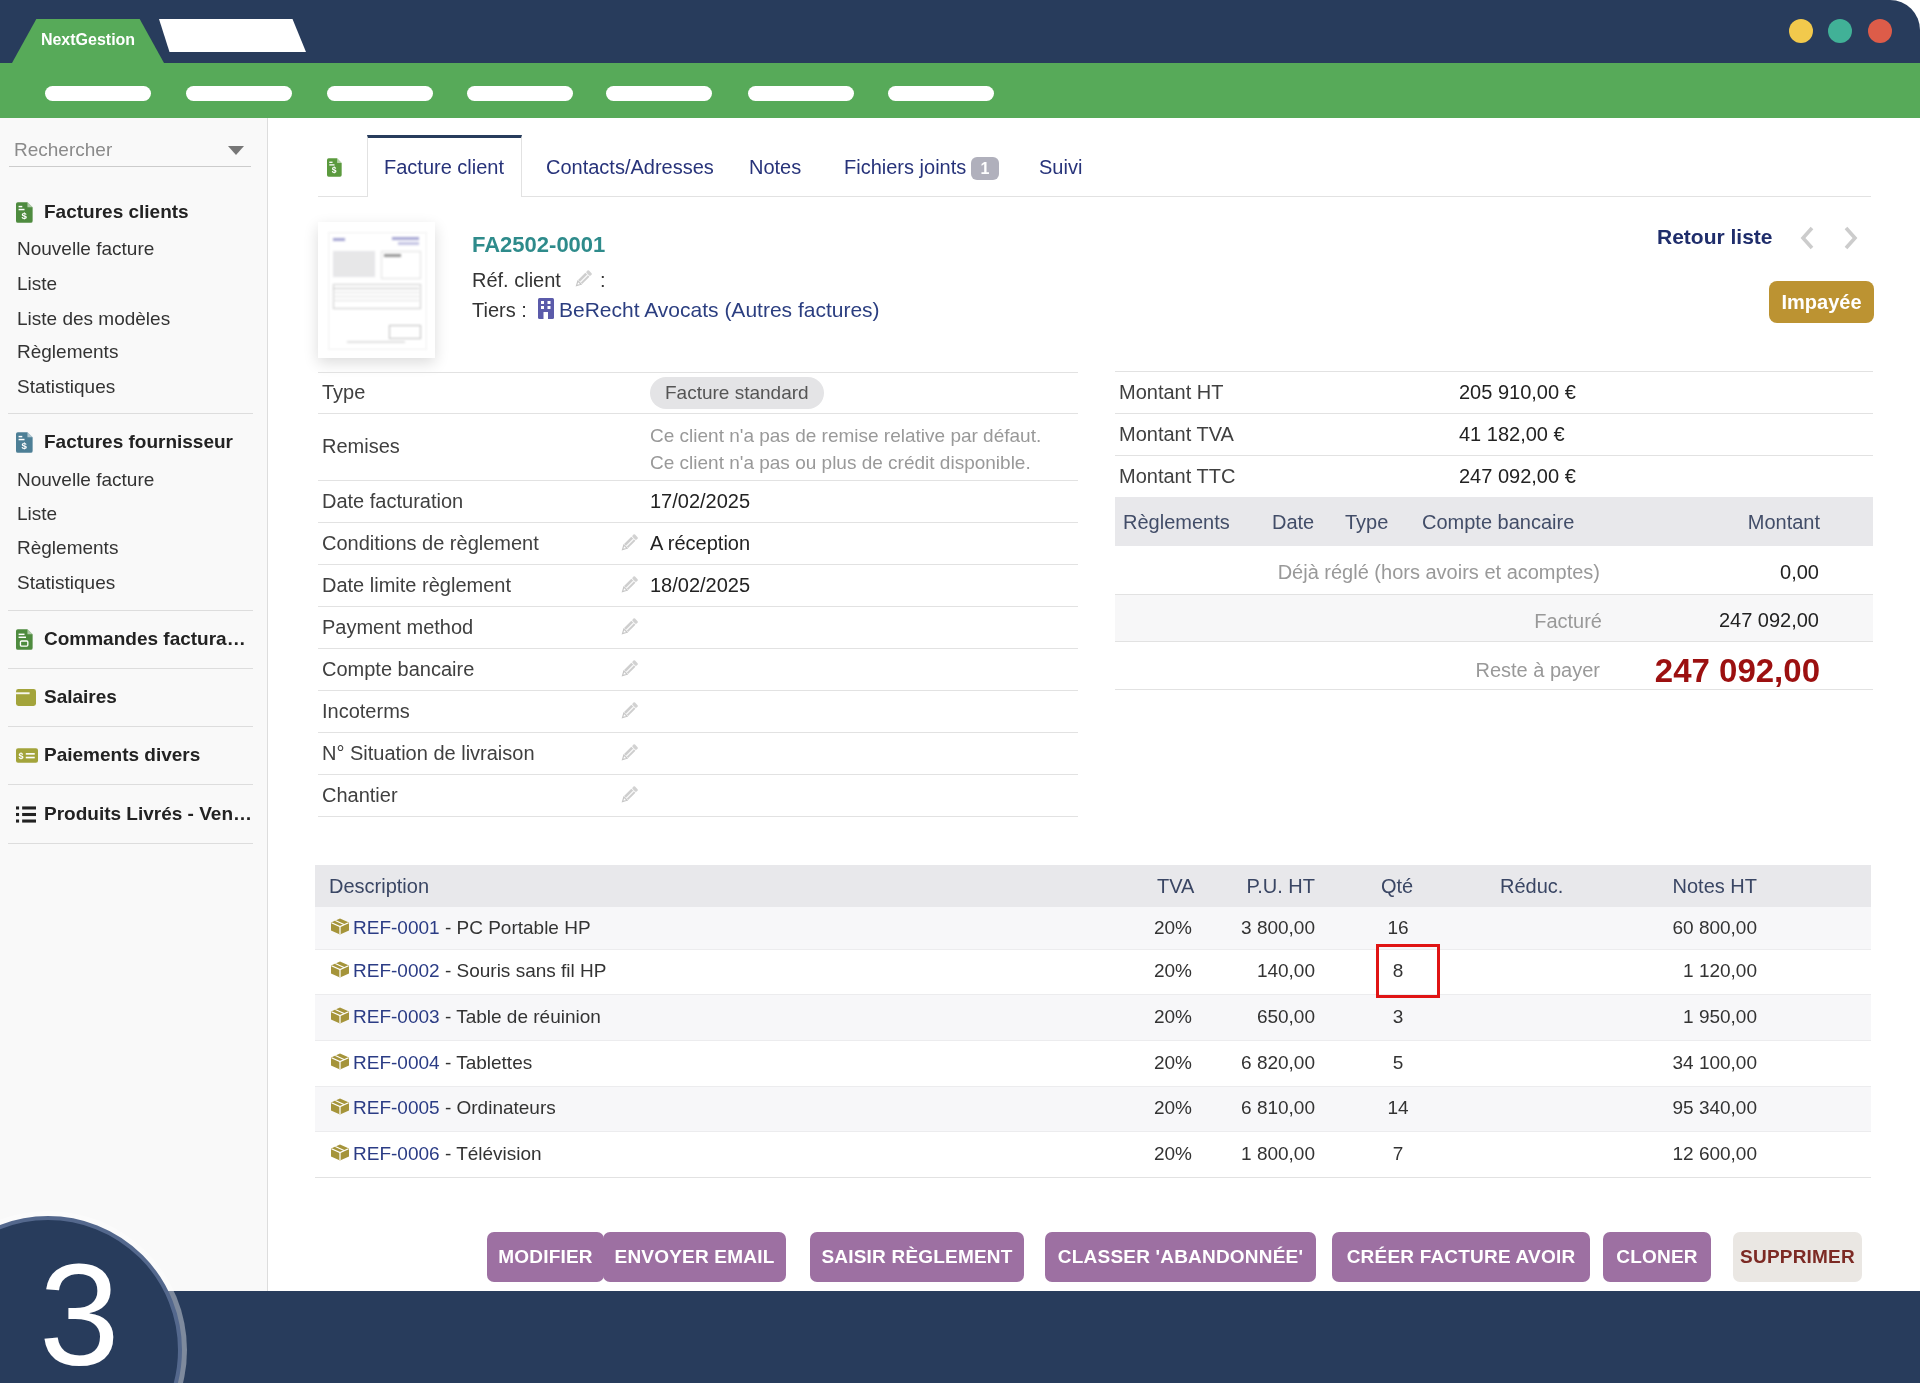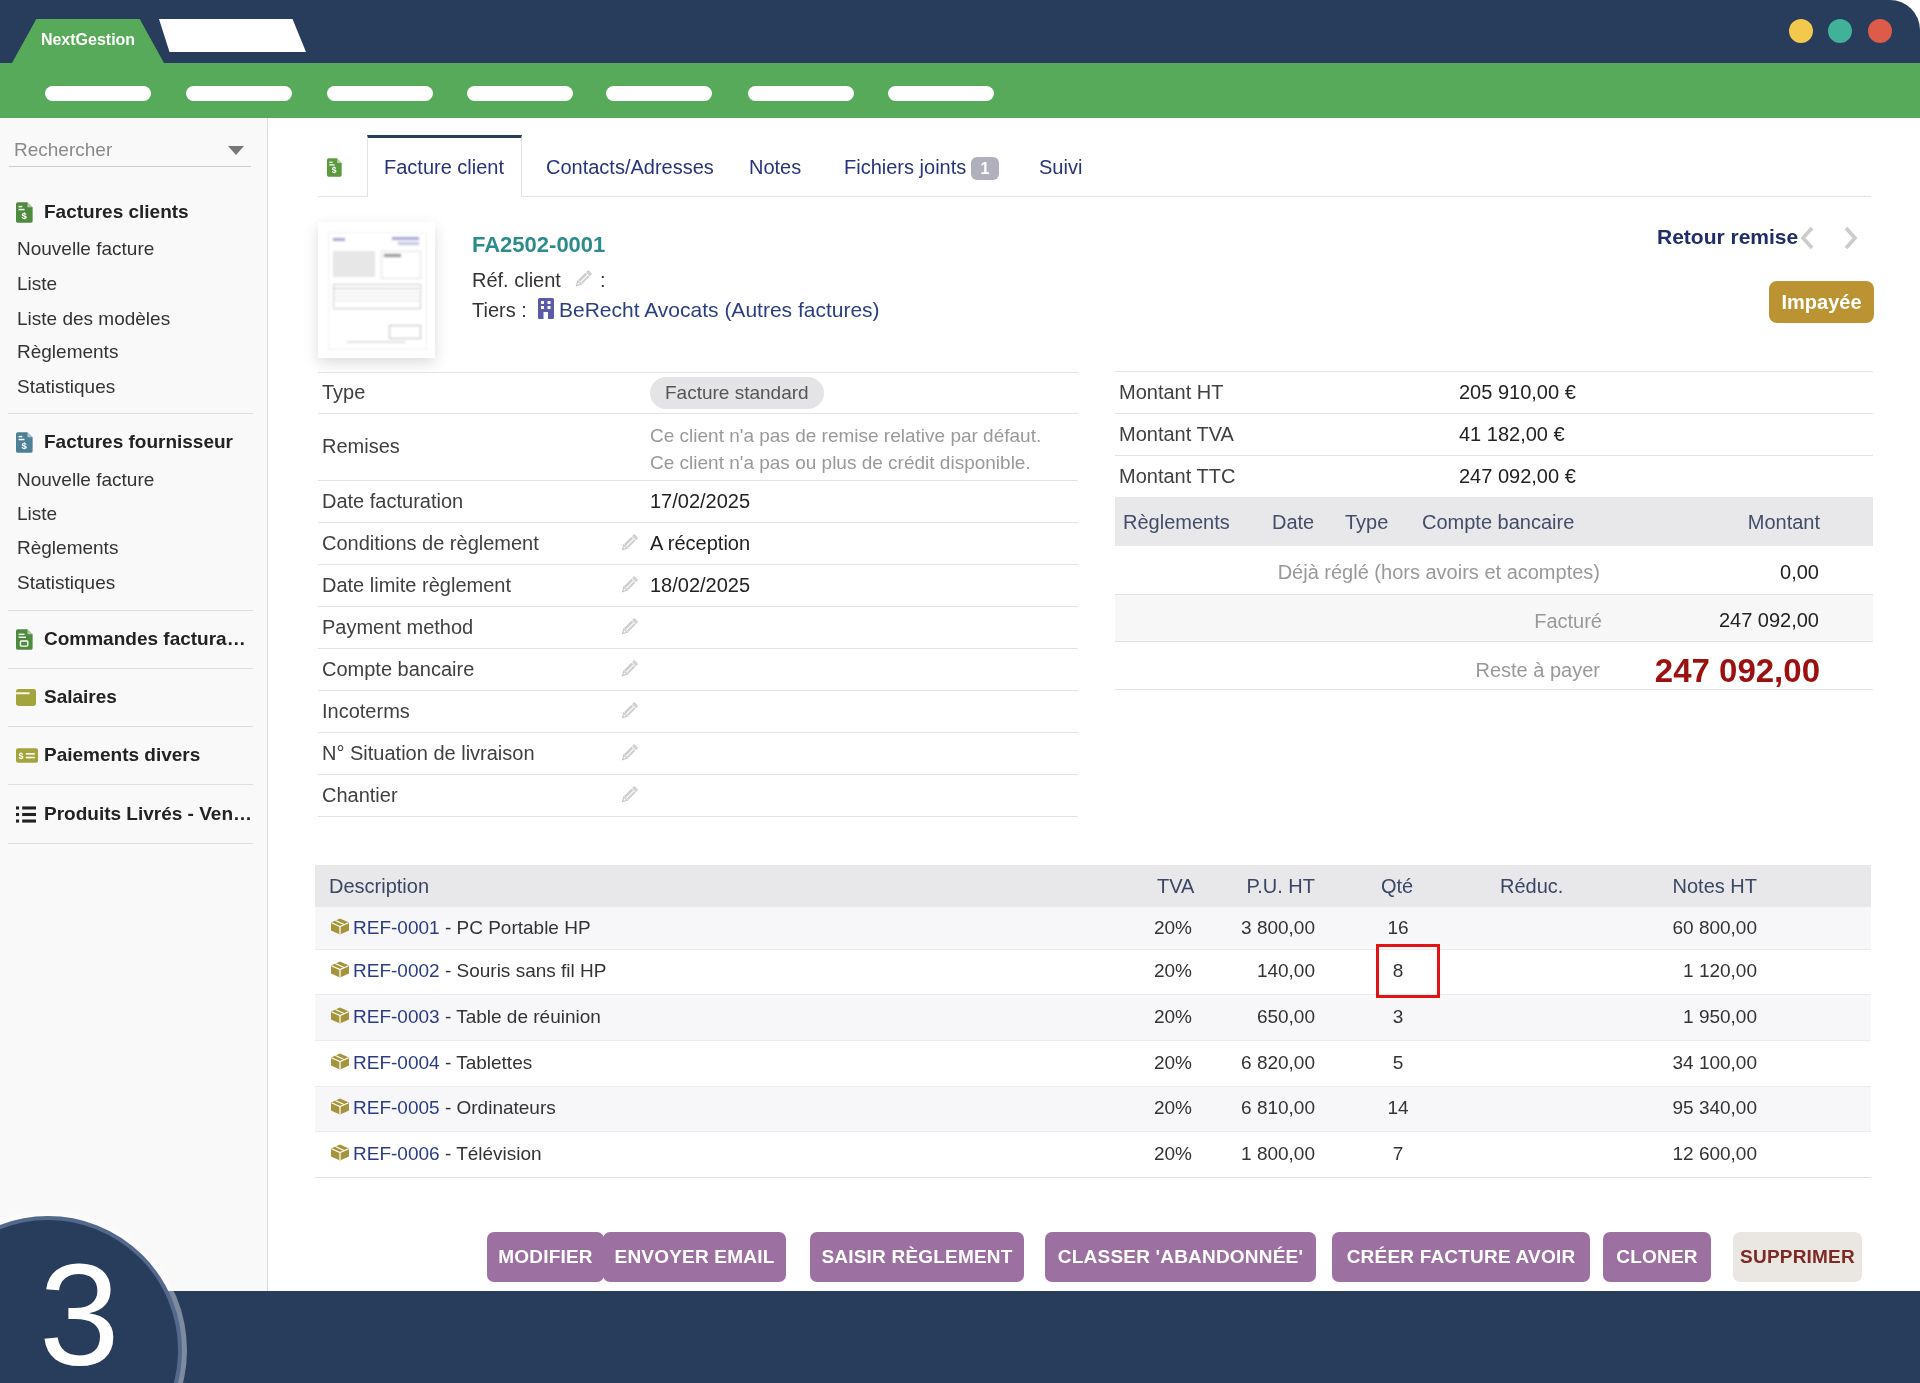--- a/index.html
+++ b/index.html
@@ -187,21 +187,21 @@
       <rect width="16" height="21" rx="1.5" fill="#5b5baa"></rect>
       <g fill="#fff">
         <rect x="3" y="3" width="3" height="3"></rect>
         <rect x="9.5" y="3" width="3" height="3"></rect>
         <rect x="3" y="8" width="3" height="3"></rect>
         <rect x="9.5" y="8" width="3" height="3"></rect>
         <rect x="5.5" y="14" width="4.5" height="7"></rect>
       </g>
     </svg>
   <div class="a" style="left:559px;top:298px;font-size:21px;color:#2b3e80;">BeRecht Avocats (Autres factures)</div>
-  <div class="a" style="left:1657px;top:225px;font-size:21px;font-weight:bold;color:#1f2d6b;">Retour remise</div>
+  <div class="a" style="left:1657px;top:225px;font-size:21px;font-weight:bold;color:#1f2d6b;">Retour liste</div>
   <svg class="a" style="left:1800px;top:226px;" width="15" height="24" viewBox="0 0 15 24">
       <polyline points="12,2 3,12 12,22" fill="none" stroke="#ccc" stroke-width="3.6"></polyline>
     </svg>
   <svg class="a" style="left:1843px;top:226px;" width="15" height="24" viewBox="0 0 15 24">
       <polyline points="3,2 12,12 3,22" fill="none" stroke="#ccc" stroke-width="3.6"></polyline>
     </svg>
   <div class="a" style="left:1769px;top:281px;width:105px;height:42px;border-radius:8px;background:#bc9332;color:#fff;font-size:20px;font-weight:bold;text-align:center;line-height:42px;">Impayée</div>
 
   <div class="a line" style="left:318px;top:372px;width:760px;"></div>
   <div class="a line" style="left:318px;top:413px;width:760px;"></div>

